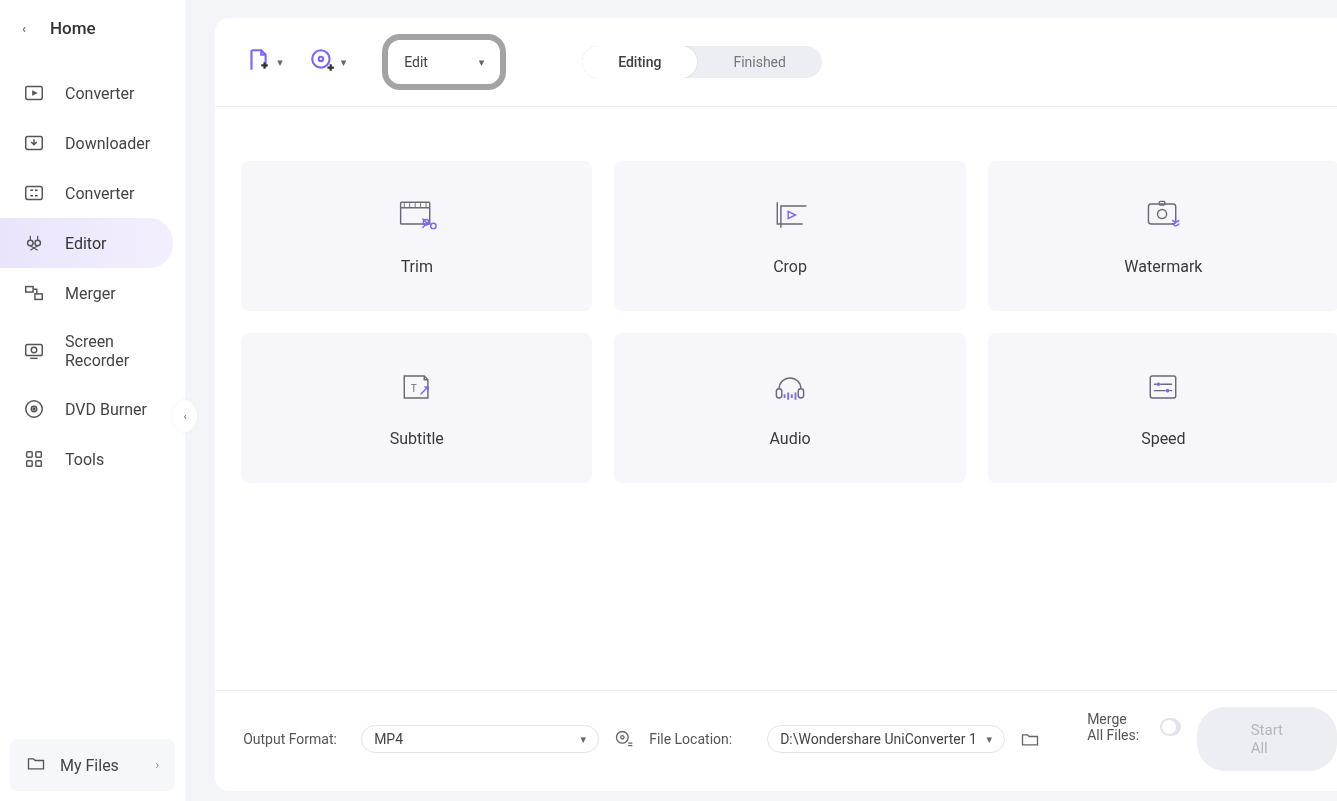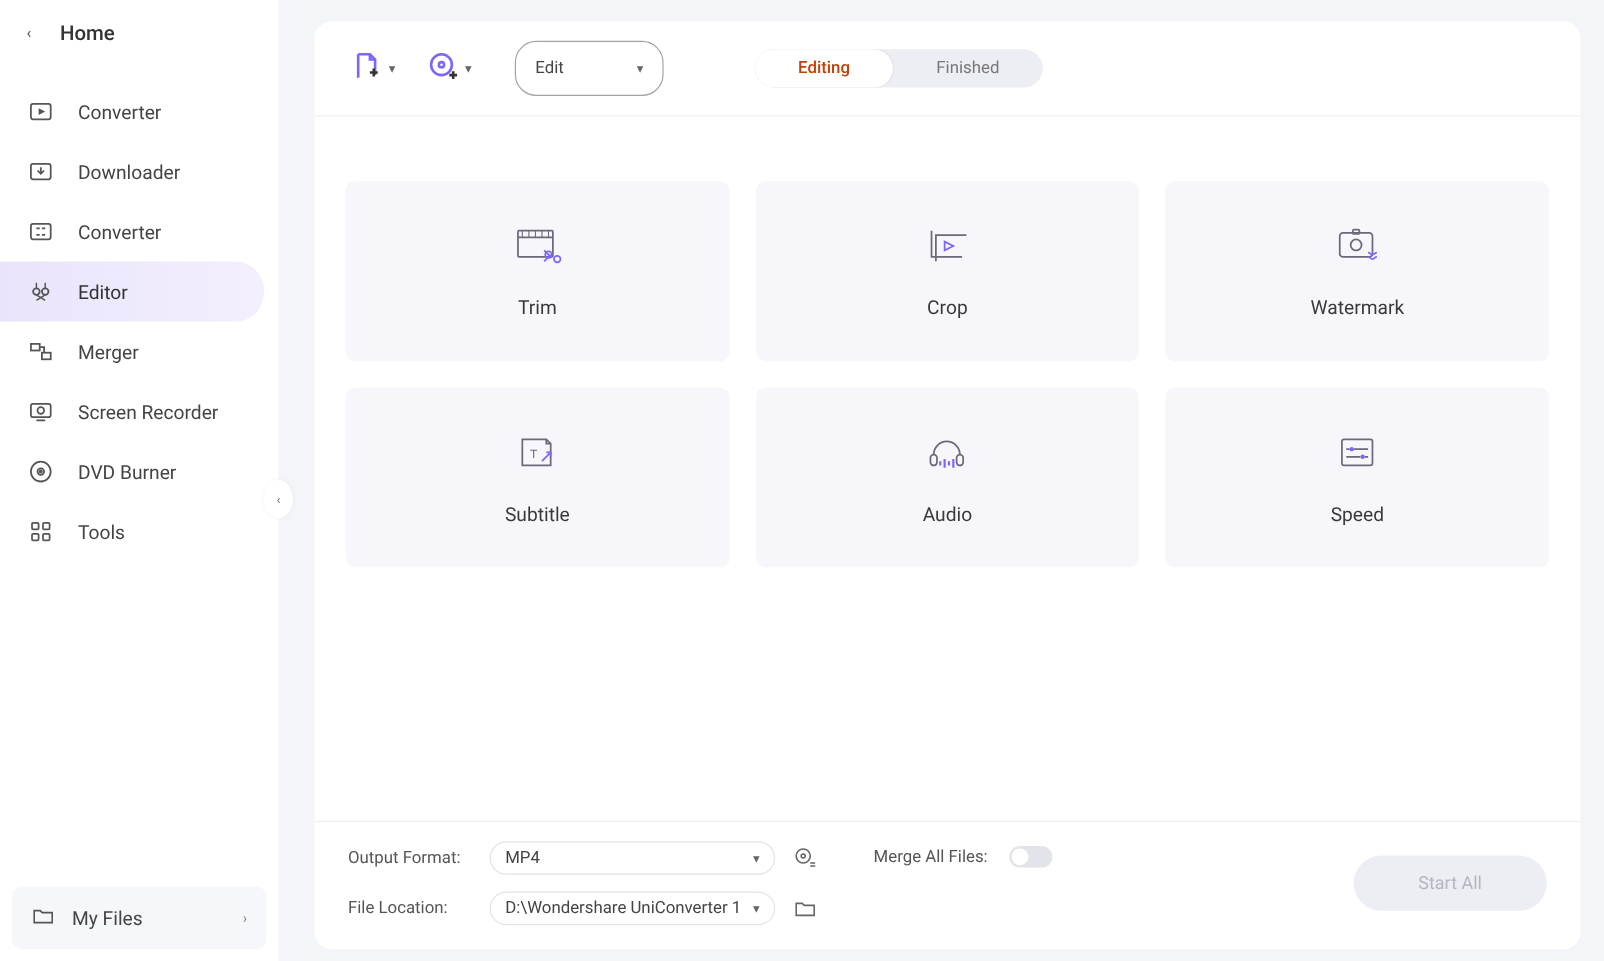--- a/index.html
+++ b/index.html
@@ -107,21 +107,21 @@
     border-bottom: 1px solid #f0f0f3;
   }
   .tool-dd {
     display: flex;
     align-items: center;
     gap: 6px;
     cursor: pointer;
   }
   .caret { font-size: 11px; color: #666; }
   .pill-select {
-    border: 1px solid #a3a3a3;
+    border: 6px solid #a3a3a3;
     border-radius: 18px;
     padding: 14px 16px;
     width: 124px;
     display: flex;
     align-items: center;
     justify-content: space-between;
     font-size: 14px;
     cursor: pointer;
     margin-left: 20px;
     text-align: center;
@@ -135,21 +135,21 @@
   }
   .seg-item {
     padding: 8px 36px;
     font-size: 14px;
     cursor: pointer;
     color: #777;
   }
   .seg-item.active {
     background: #fff;
     border-radius: 18px;
-    color: #c2410c;
+    color: #404040;
     font-weight: 500;
     box-shadow: 0 0 0 1px #e3e3ea;
   }
   .grid {
     padding: 54px 26px 20px 26px;
     display: grid;
     grid-template-columns: repeat(3, 1fr);
     gap: 22px;
   }
   .tile {
@@ -174,21 +174,20 @@
   .panel-spacer { flex: 1; }
   .footer {
     border-top: 1px solid #f0f0f3;
     padding: 16px 28px 20px 28px;
     display: flex;
     align-items: center;
     gap: 16px;
   }
   .footer-rows {
     display: flex;
-    flex-direction: column;
     gap: 14px;
   }
   .foot-row {
     display: flex;
     align-items: center;
     gap: 14px;
     font-size: 14px;
     color: #555;
   }
   .foot-label { width: 104px; }

